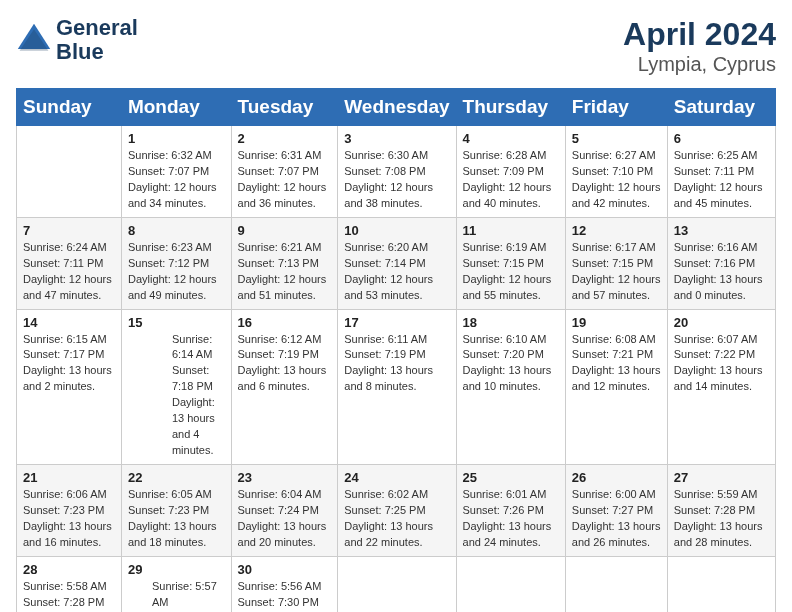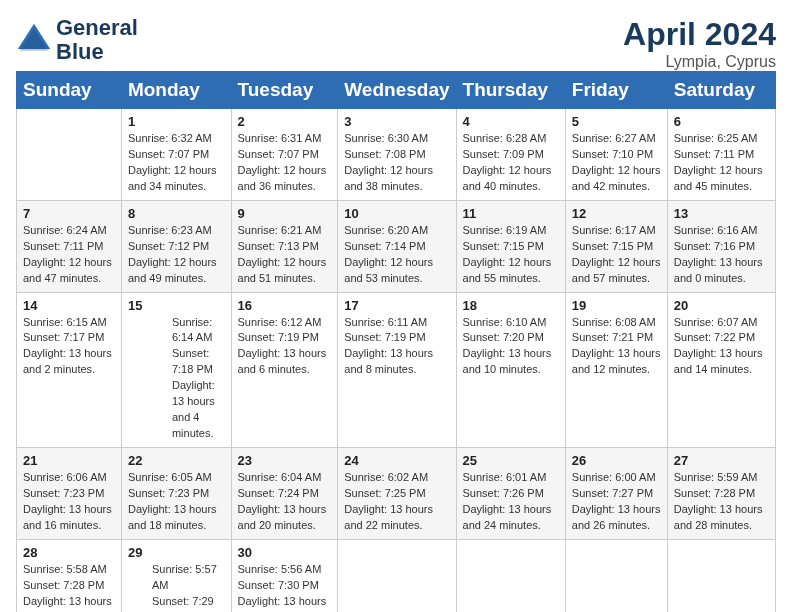--- a/index.html
+++ b/index.html
@@ -7,20 +7,21 @@
       font-family: Arial, sans-serif;
       background: #fff;
       width: 792px;
       min-height: 612px;
       padding: 16px;
     }
     .header {
       display: flex;
       justify-content: space-between;
       align-items: flex-start;
+      margin-bottom: 12px;
     }
     .logo {
       display: flex;
       align-items: center;
     }
     .logo-text {
       font-size: 22px;
       font-weight: bold;
       color: #1a3a5c;
       line-height: 1.1;
@@ -32,21 +33,21 @@
     }
     .title-area {
       text-align: right;
     }
     .month-title {
       font-size: 32px;
       color: #1a3a5c;
       font-weight: bold;
     }
     .location {
-      font-size: 16px;
+      font-size: 20px;
       color: #555;
     }
     table {
       width: 100%;
       border-collapse: collapse;
       font-size: 11px;
     }
     thead tr th {
       background-color: #2e6db4;
       color: #fff;

